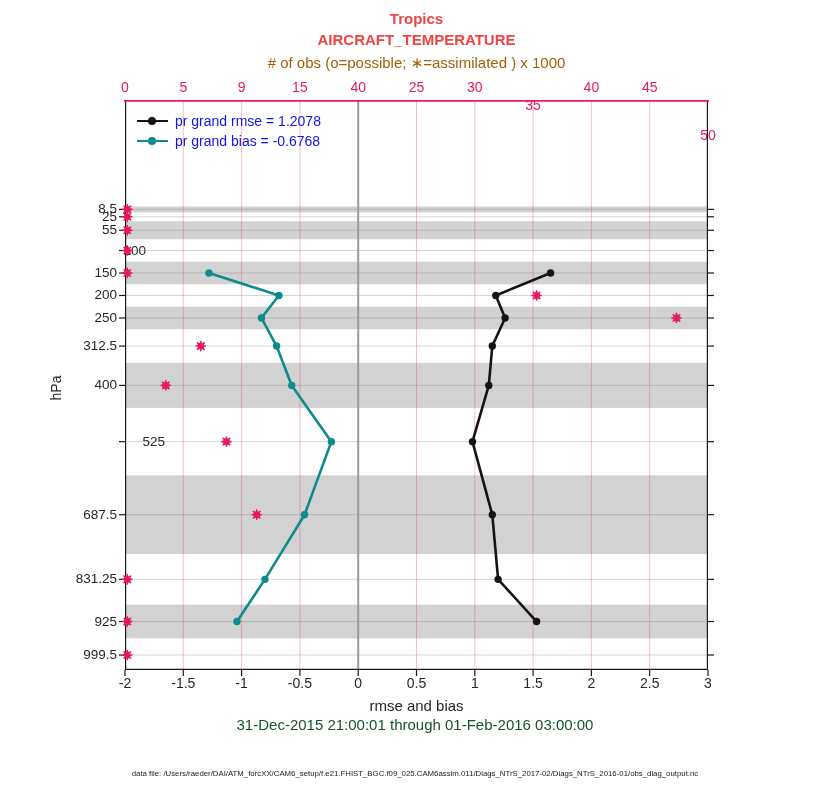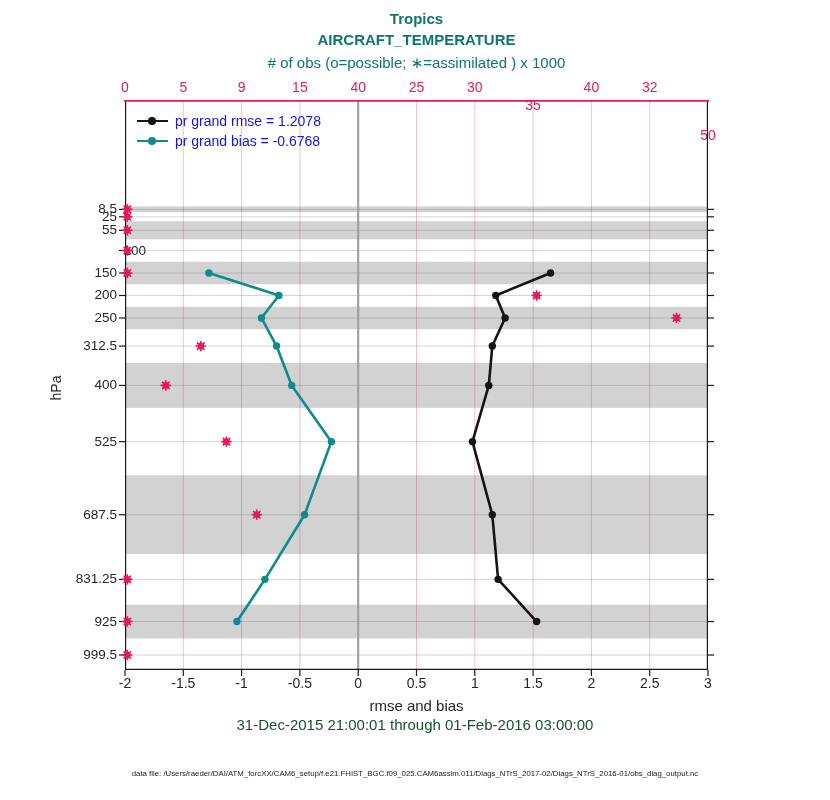--- a/index.html
+++ b/index.html
@@ -1,24 +1,24 @@
 <!DOCTYPE html>
 <html><head>
 <meta charset="utf-8">
 <style>
   html,body{margin:0;padding:0;background:#ffffff;}
   body{width:830px;height:800px;position:relative;overflow:hidden;
        font-family:"Liberation Sans",sans-serif;-webkit-font-smoothing:antialiased;}
   .fig{position:absolute;inset:0;}
   .title1,.title2{position:absolute;left:125px;width:583px;text-align:center;
-       font-size:15px;font-weight:bold;color:#0f766e;}
+       font-size:15px;font-weight:bold;color:#ef4444;}
   .title1{top:10px;}
   .title2{top:31px;}
   .obs-label{position:absolute;left:105px;top:54px;width:623px;text-align:center;
-       font-size:15px;color:#0f766e;}
+       font-size:15px;color:#a16207;}
   .plot{position:absolute;left:125px;top:100px;width:583px;height:570px;}
   .plot svg{position:absolute;left:0;top:0;overflow:visible;}
   .legend{position:absolute;left:12px;top:11px;}
   .legend-row{display:flex;align-items:center;height:20px;}
   .lg-line{width:31px;height:2.6px;position:relative;margin-right:7px;background:#000;}
   .lg-dot{position:absolute;left:11px;top:-2.6px;width:7.6px;height:7.6px;border-radius:50%;background:#000;}
   .lg-text{font-size:14px;color:#1414e6;white-space:nowrap;}
   .ylab{position:absolute;left:44px;top:380px;font-size:14px;color:#262626;
        transform:rotate(-90deg);transform-origin:center;}
   .ytick{position:absolute;left:0;width:117px;text-align:right;font-size:13.5px;
@@ -44,34 +44,34 @@
   <div id="top-labels">
       <span class="ttick" style="position: absolute; left: 93px; top: 79px;">0</span>
       <span class="ttick" style="position: absolute; left: 151.3px; top: 79px;">5</span>
       <span class="ttick" style="position: absolute; left: 209.6px; top: 79px;">9</span>
       <span class="ttick" style="position: absolute; left: 267.9px; top: 79px;">15</span>
       <span class="ttick" style="position: absolute; left: 326.2px; top: 79px;">40</span>
       <span class="ttick" style="position: absolute; left: 384.5px; top: 79px;">25</span>
       <span class="ttick" style="position: absolute; left: 442.8px; top: 79px;">30</span>
       <span class="ttick" style="position: absolute; left: 501.1px; top: 97px;">35</span>
       <span class="ttick" style="position: absolute; left: 559.4px; top: 79px;">40</span>
-      <span class="ttick" style="position: absolute; left: 617.7px; top: 79px;">32</span>
+      <span class="ttick" style="position: absolute; left: 617.7px; top: 79px;">45</span>
       <span class="ttick" style="position: absolute; left: 676px; top: 79px; margin-top: 48px;">50</span>
     </div>
   <div id="y-labels">
       <span class="ytick" style="position: absolute; top: 201.362px;">8.5</span>
       <span class="ytick" style="position: absolute; top: 208.782px;">25</span>
       <span class="ytick" style="position: absolute; top: 222.274px;">55</span>
       <span class="ytick" style="position: absolute; top: 242.51px; padding-left: 29px;">100</span>
       <span class="ytick" style="position: absolute; top: 264.995px;">150</span>
       <span class="ytick" style="position: absolute; top: 287.48px;">200</span>
       <span class="ytick" style="position: absolute; top: 309.965px;">250</span>
       <span class="ytick" style="position: absolute; top: 338.071px;">312.5</span>
       <span class="ytick" style="position: absolute; top: 377.42px;">400</span>
-      <span class="ytick" style="position: absolute; top: 433.632px;">525</span>
+      <span class="ytick" style="position: absolute; top: 433.632px; padding-left: 48px;">525</span>
       <span class="ytick" style="position: absolute; top: 506.709px;">687.5</span>
       <span class="ytick" style="position: absolute; top: 571.353px;">831.25</span>
       <span class="ytick" style="position: absolute; top: 613.512px;">925</span>
       <span class="ytick" style="position: absolute; top: 647.015px;">999.5</span>
     </div>
   <span class="ylab">hPa</span>
 
   <div class="plot">
     <svg id="plot-svg" width="583" height="570">
         <rect x="0" y="106.4394" width="583" height="5.846100000000007" fill="#d2d2d2"></rect>

